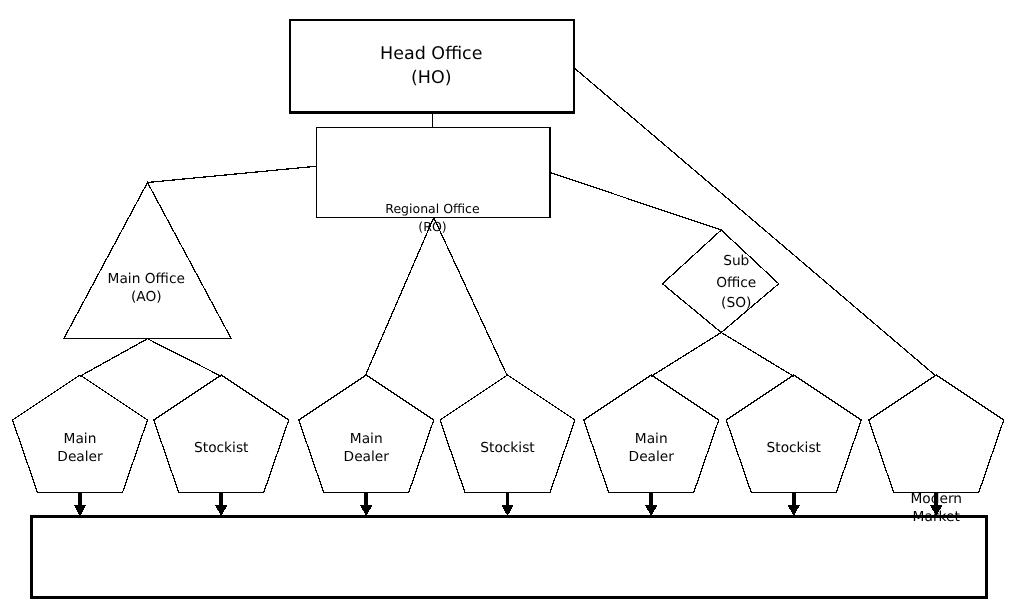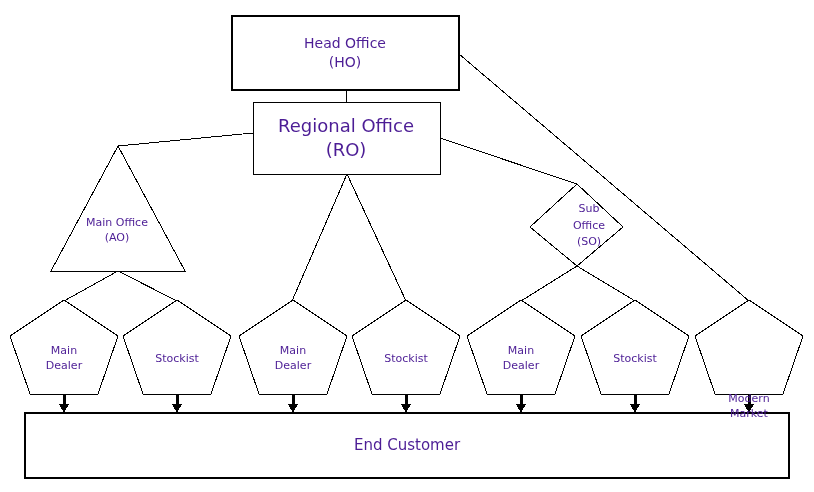--- a/index.html
+++ b/index.html
@@ -18,26 +18,26 @@
   .stage svg {
     position: absolute;
     left: 0;
     top: 0;
   }
   .label {
     position: absolute;
     transform: translate(-50%, -50%);
     white-space: pre-line;
     text-align: center;
-    color: #4c1d95;
+    color: #000000;
     line-height: 1.35;
   }
   .fs15 { font-size: 15px; }
   .fs14 { font-size: 14px; }
-  .fs13 { font-size: 18px; }
+  .fs13 { font-size: 10px; margin-top: 37px; }
   .fs11 { font-size: 11px; }
   .lh15 { line-height: 1.5; }
 </style>
 </head>
 <body>
 
 <div class="stage">
 
   <svg width="814" height="492" viewBox="0 0 814 492" shape-rendering="crispEdges" fill="none" stroke="#000000">
 
@@ -111,15 +111,14 @@
   <div class="label fs11" style="left:406px; top:359px;">Stockist</div>
 
   <div class="label fs11" style="left:521px; top:359px;">Main
 Dealer</div>
 
   <div class="label fs11" style="left:635px; top:359px;">Stockist</div>
 
   <div class="label fs11" style="left:749px; top:359px;margin-top:48px;">Modern
 Market</div>
 
-  <div class="label fs15" style="left:407px; top:445px;">End Customer</div>
 
 </div>
 
 </body></html>

